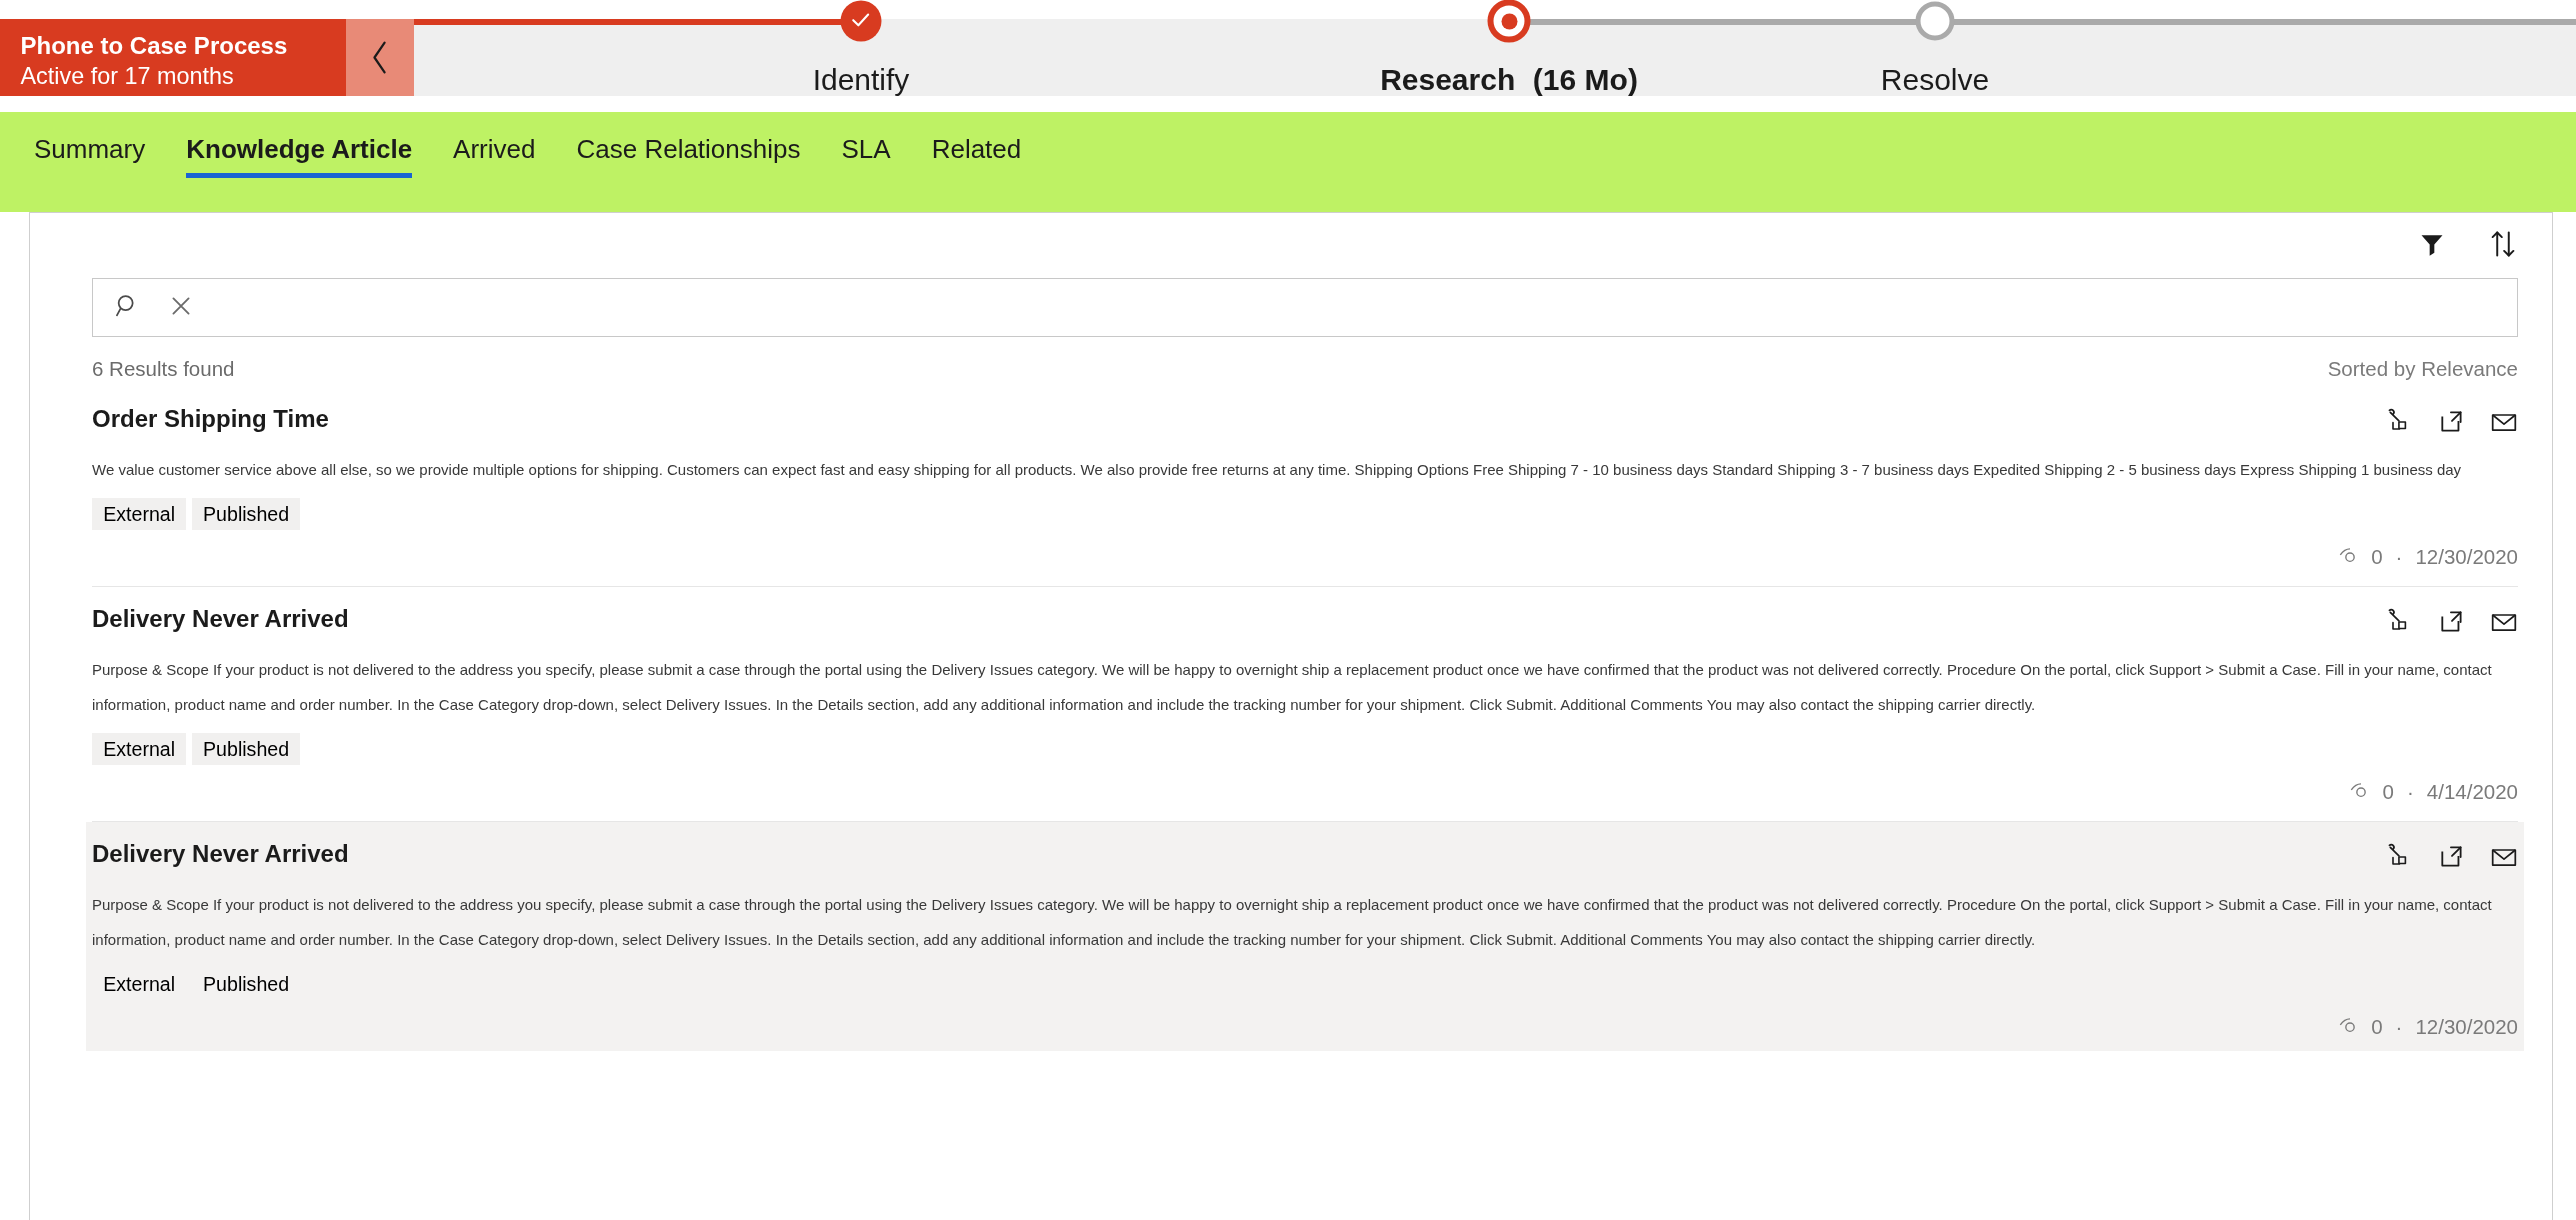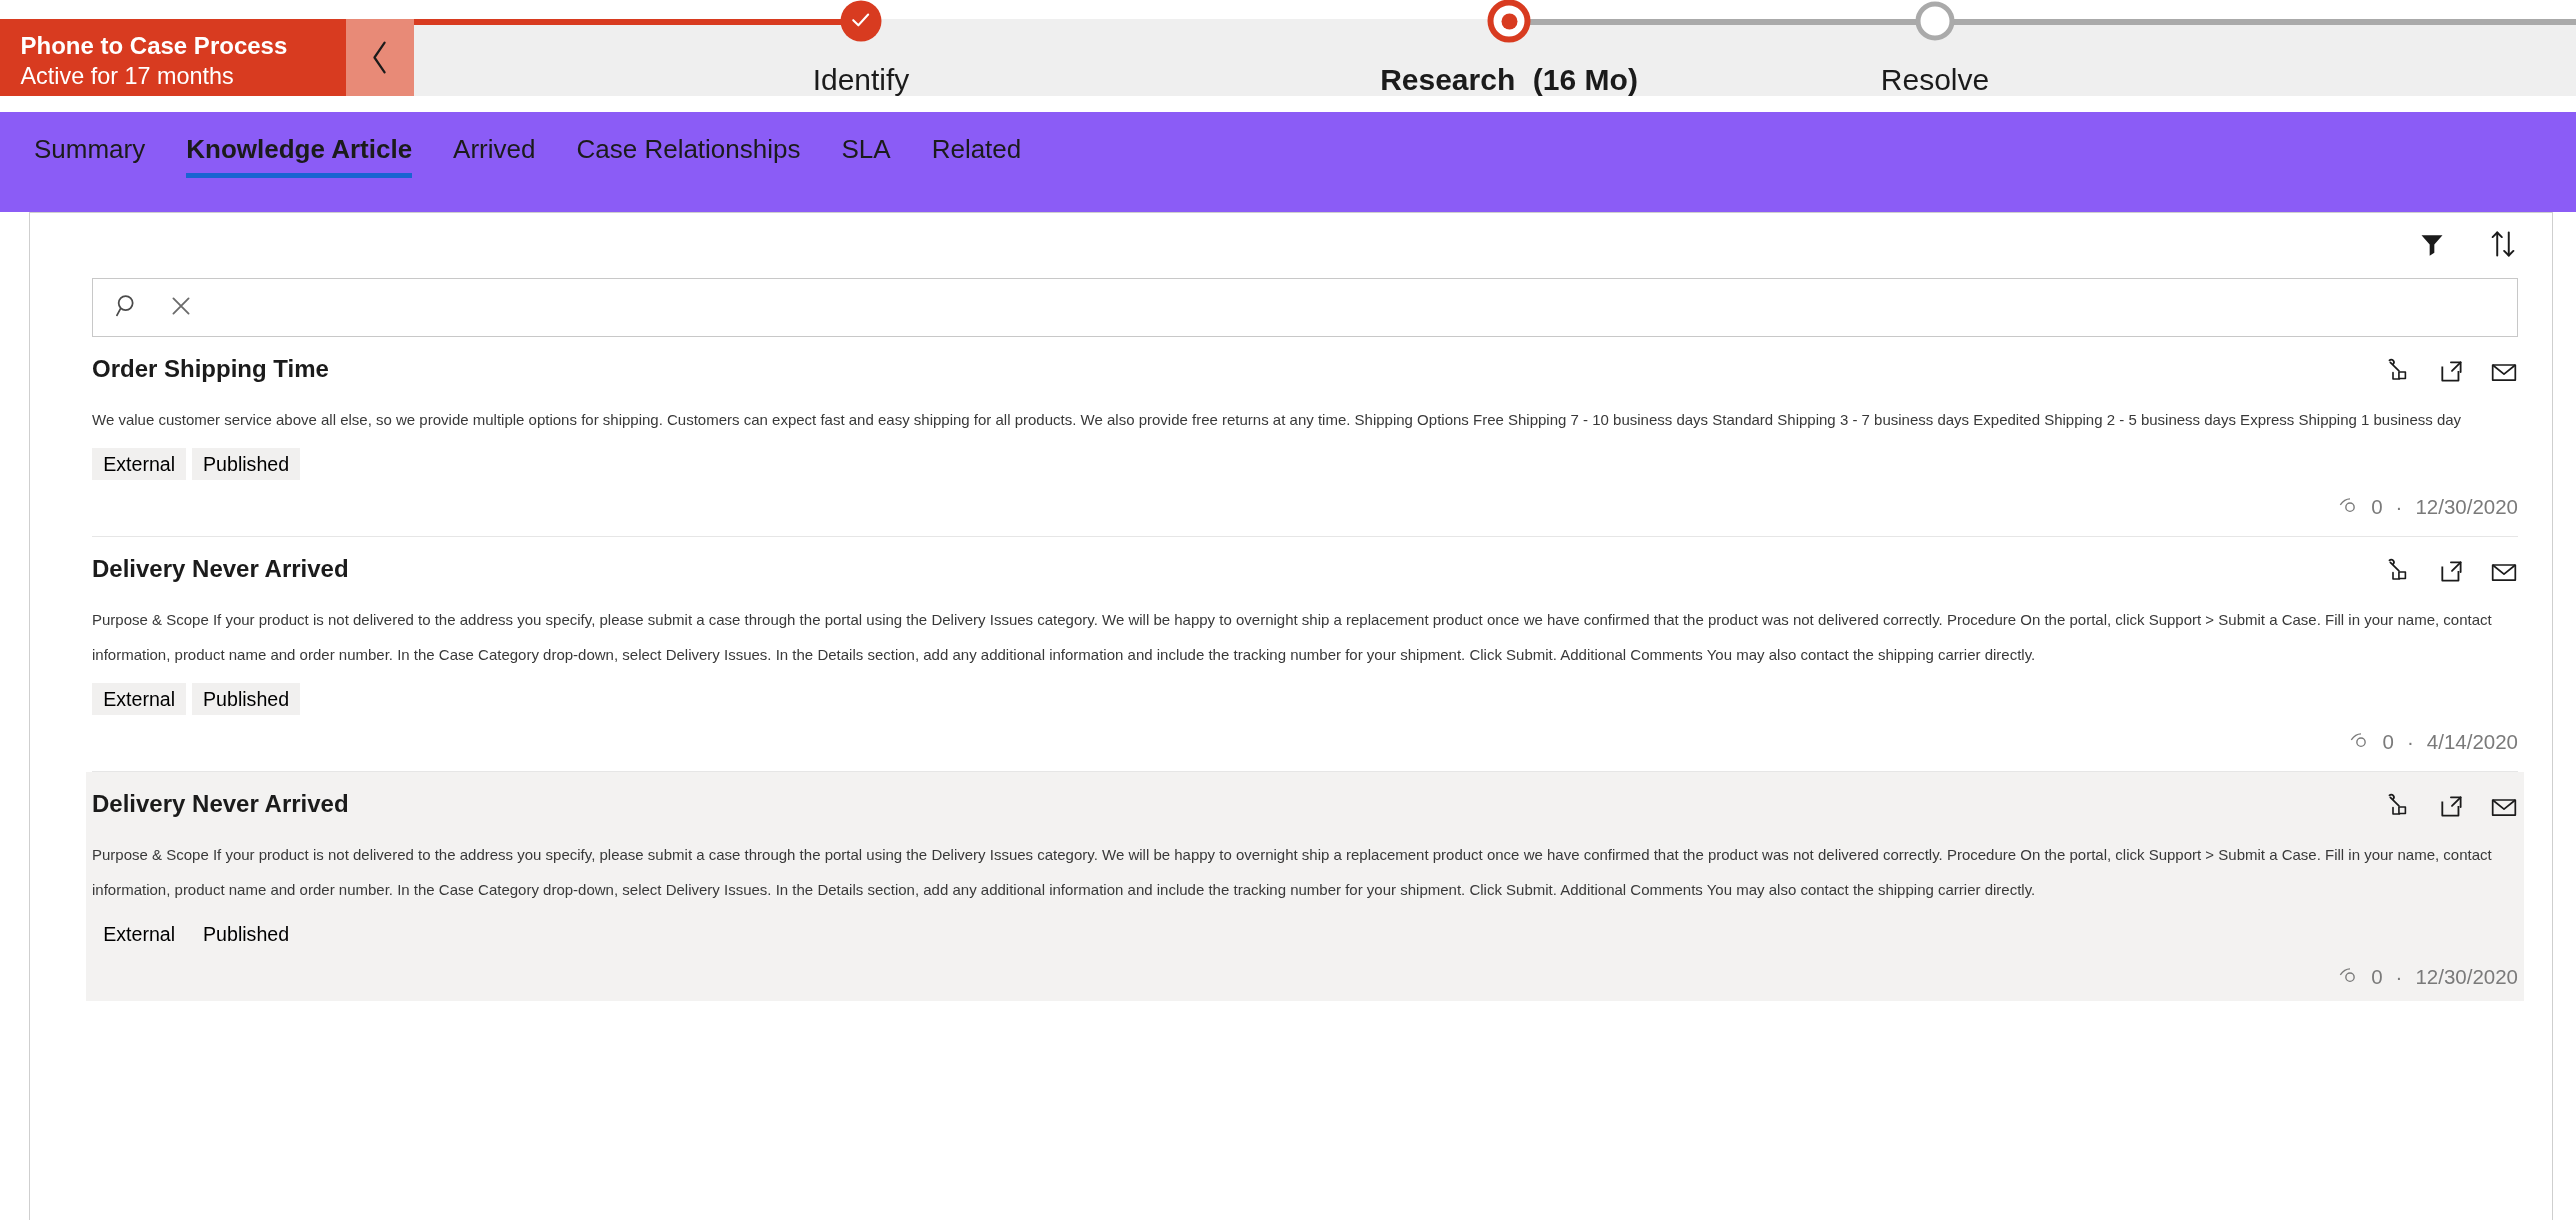--- a/index.html
+++ b/index.html
@@ -114,21 +114,21 @@
   }
   .bpf-label.active { font-weight: bold; }
   .bpf-label .mo { font-weight: bold; }
 
   
   .tabs {
     height: 100px;
     display: flex;
     align-items: flex-start;
     padding: 22.4px 0 0 34px;
-    background: #8b5cf6;
+    background: #bef264;
   }
   .tab {
     font-size: 26px;
     color: #1b1b1b;
     padding: 0 0 13px 0;
     margin-right: 41px;
     cursor: pointer;
     position: relative;
     white-space: nowrap;
   }
@@ -331,20 +331,24 @@
           <path d="M5.6 14.2L2.5 20" stroke-linecap="round"></path>
         </svg>
     </span>
     <span class="search-clear">
       <svg width="26" height="26" viewBox="0 0 24 24" fill="none" stroke="#6b6b6b" stroke-width="1.7" stroke-linecap="round">
           <path d="M5 5l14 14M19 5L5 19"></path>
         </svg>
     </span>
   </div>
 
+  <div class="meta-row">
+    <span class="results-count">6 Results found</span>
+    <span class="sorted-by">Sorted by Relevance</span>
+  </div>
 
   <div class="results">
 
     <div class="card">
       <div class="card-head">
         <div class="card-title">Order Shipping Time</div>
         <div class="card-actions">
           <span class="act">
             <svg width="28" height="28" viewBox="0 0 26 26" fill="none" stroke="#1b1b1b" stroke-width="1.6" stroke-linecap="round" stroke-linejoin="round">
                 <path d="M4 4l8 8"></path>

